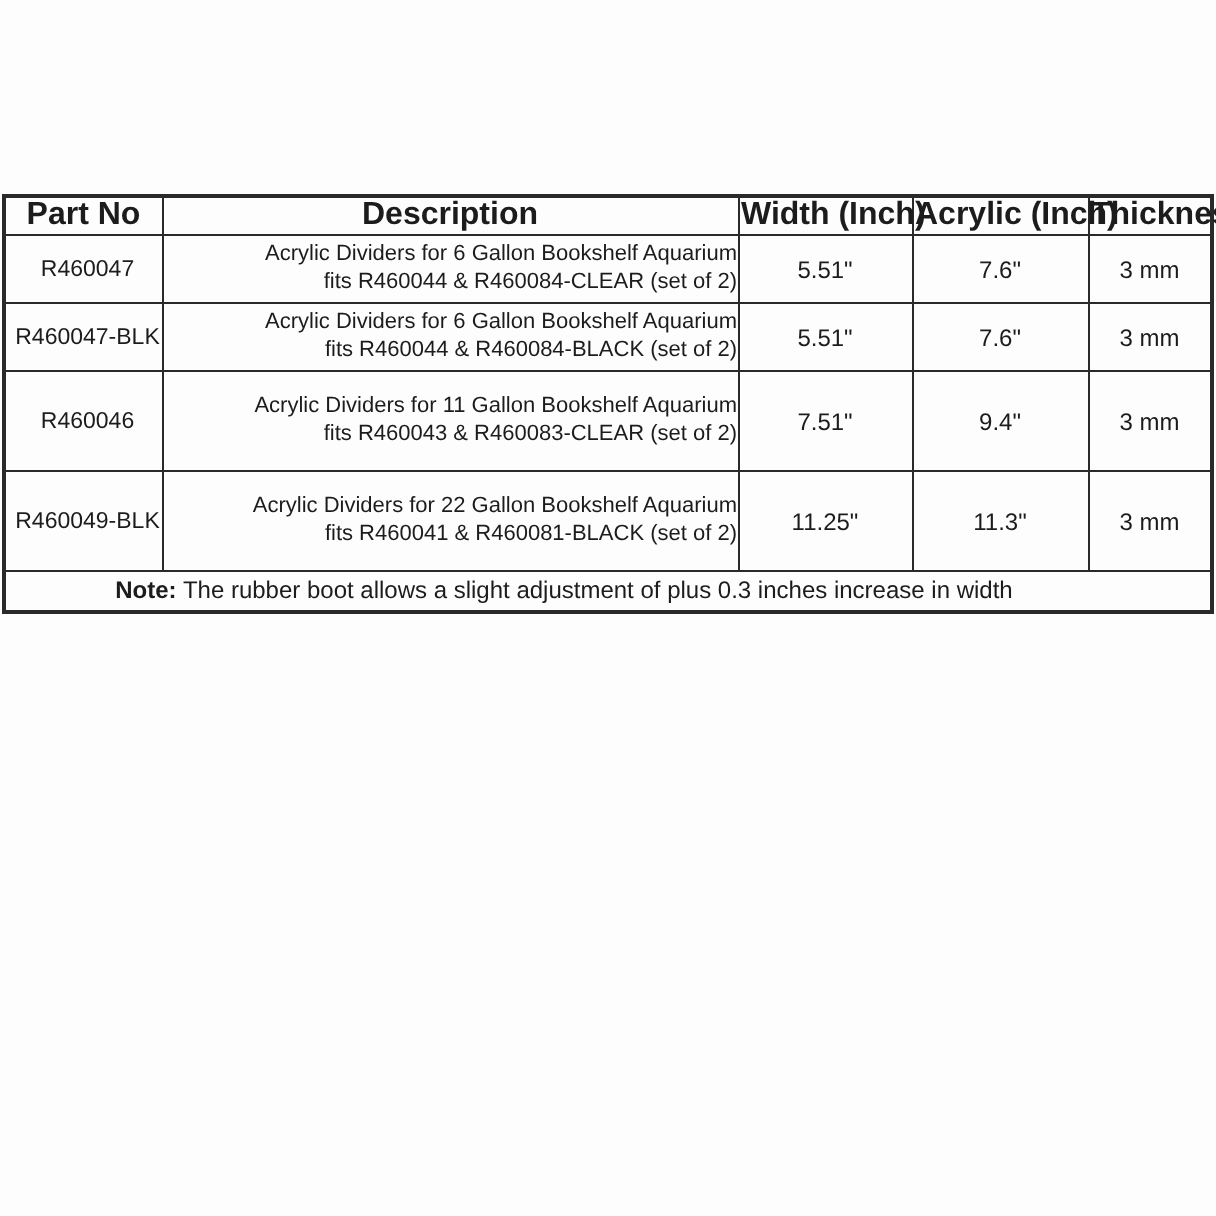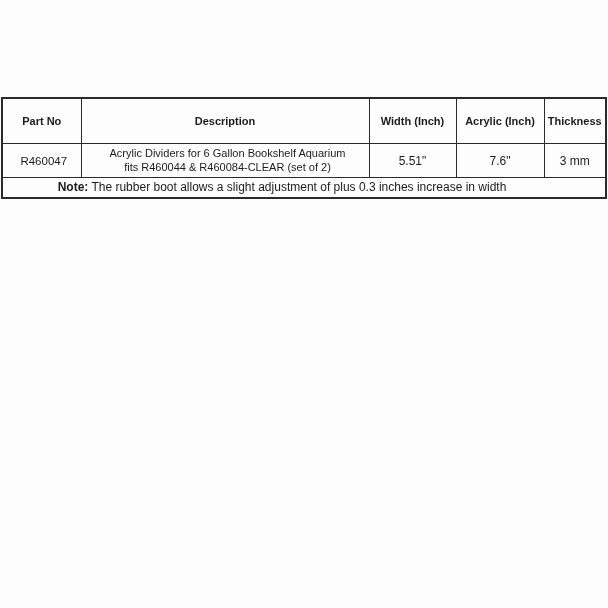--- a/index.html
+++ b/index.html
@@ -21,37 +21,37 @@
     border-collapse: collapse;
     border: 2px solid #2a2a2a;
     background: #fdfdfd;
   }
   th, td {
     border: 1px solid #2a2a2a;
     vertical-align: middle;
   }
   thead tr { height: 19px; }
   th {
-    font-size: 11px;
+    font-size: 16px;
     font-weight: bold;
     text-align: center;
     white-space: nowrap;
-    padding: 16px 1px;
+    padding: 0 1px;
   }
   tbody tr { height: 34px; }
   tbody tr.tall { height: 50px; }
   td.part {
     font-size: 11.5px;
     text-align: center;
     padding-left: 4px;
     white-space: nowrap;
   }
   td.desc {
     font-size: 11px;
-    text-align: center;
+    text-align: right;
     padding-left: 5px;
     line-height: 13.5px;
     margin-top: 30px;
   }
   td.desc span { display: block; }
   td.num {
     font-size: 12px;
     text-align: center;
     white-space: nowrap;
   }
@@ -89,20 +89,50 @@
       <tr>
         <td class="part">R460047</td>
         <td class="desc">
           <span>Acrylic Dividers for 6 Gallon Bookshelf Aquarium</span>
           <span>fits R460044 &amp; R460084-CLEAR (set of 2)</span>
         </td>
         <td class="num">5.51"</td>
         <td class="num">7.6"</td>
         <td class="num">3 mm</td>
       </tr>
+      <tr>
+        <td class="part">R460047-BLK</td>
+        <td class="desc">
+          <span>Acrylic Dividers for 6 Gallon Bookshelf Aquarium</span>
+          <span>fits R460044 &amp; R460084-BLACK (set of 2)</span>
+        </td>
+        <td class="num">5.51"</td>
+        <td class="num">7.6"</td>
+        <td class="num">3 mm</td>
+      </tr>
+      <tr class="tall">
+        <td class="part">R460046</td>
+        <td class="desc">
+          <span>Acrylic Dividers for 11 Gallon Bookshelf Aquarium</span>
+          <span>fits R460043 &amp; R460083-CLEAR (set of 2)</span>
+        </td>
+        <td class="num">7.51"</td>
+        <td class="num">9.4"</td>
+        <td class="num">3 mm</td>
+      </tr>
+      <tr class="tall">
+        <td class="part">R460049-BLK</td>
+        <td class="desc">
+          <span>Acrylic Dividers for 22 Gallon Bookshelf Aquarium</span>
+          <span>fits R460041 &amp; R460081-BLACK (set of 2)</span>
+        </td>
+        <td class="num">11.25"</td>
+        <td class="num">11.3"</td>
+        <td class="num">3 mm</td>
+      </tr>
     </tbody>
     <tfoot>
       <tr>
         <td class="note-cell" colspan="5">
           <span class="note-label">Note:</span>
           <span>The rubber boot allows a slight adjustment of plus 0.3 inches increase in width</span>
         </td>
       </tr>
     </tfoot>
   </table>

